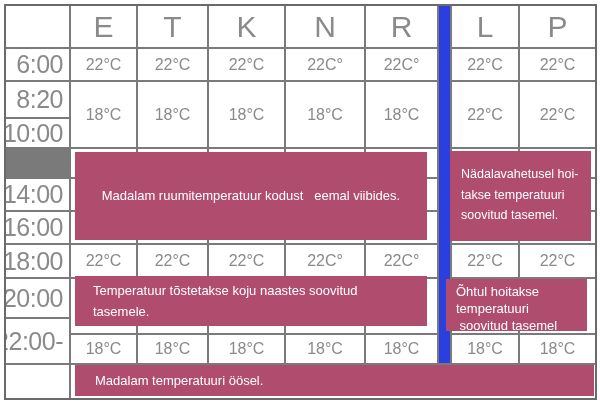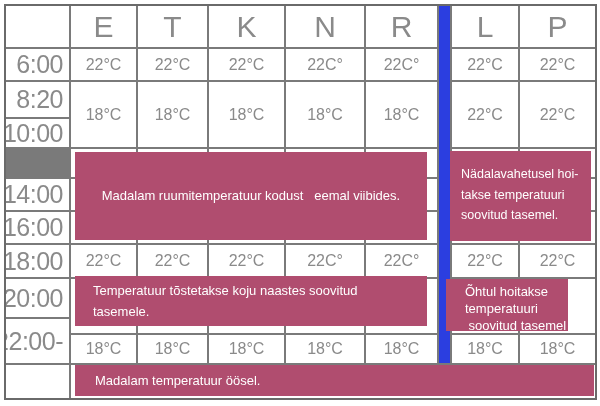--- a/index.html
+++ b/index.html
@@ -24,21 +24,21 @@
   .temp { font-size: 16px; }
   .blue { background: #2b3ee0; }
 
   .banner {
     position: absolute; background: #b04d6f; color: #ffffff;
     font-size: 13px; white-space: pre; z-index: 2; line-height: 1.35;
   }
   .banner-away    { left: 75px;  top: 152px; width: 352px; height: 88px; display: flex; align-items: center; justify-content: center; text-align: right; }
   .banner-weekend { left: 450px; top: 151px; width: 141px; height: 90px; padding: 13px 0 0 11px; line-height: 1.65; font-size: 12.5px; }
   .banner-return  { left: 75px;  top: 276px; width: 352px; height: 50px; padding: 5px 0 0 18px; line-height: 1.6; }
-  .banner-evening { left: 446px; top: 279px; width: 122px; height: 52px; padding: 5px 0 0 19px; line-height: 1.3; }
+  .banner-evening { left: 446px; top: 279px; width: 141px; height: 52px; padding: 5px 0 0 10px; line-height: 1.3; }
   .banner-night   { left: 75px;  top: 365px; width: 519px; height: 31px; display: flex; align-items: center; padding-left: 20px; }
 </style>
 </head>
 <body>
 
 <div class="stage">
   <div class="grid">
 
     <div class="cell" style="grid-area:1/1"></div>
     <div class="cell day" style="grid-area:1/2">E</div>
@@ -128,14 +128,14 @@
 
   <div class="banner banner-away">Madalam ruumitemperatuur kodust   eemal viibides.</div>
   <div class="banner banner-weekend">Nädalavahetusel hoi-
 takse temperatuuri
 soovitud tasemel.</div>
   <div class="banner banner-return">Temperatuur tõstetakse koju naastes soovitud
 tasemele.</div>
   <div class="banner banner-evening">Õhtul hoitakse
 temperatuuri
  soovitud tasemel</div>
-  <div class="banner banner-night">Madalam temperatuur öösel.</div>
+  <div class="banner banner-night">Madalam temperatuuri öösel.</div>
 </div>
 
 </body></html>

